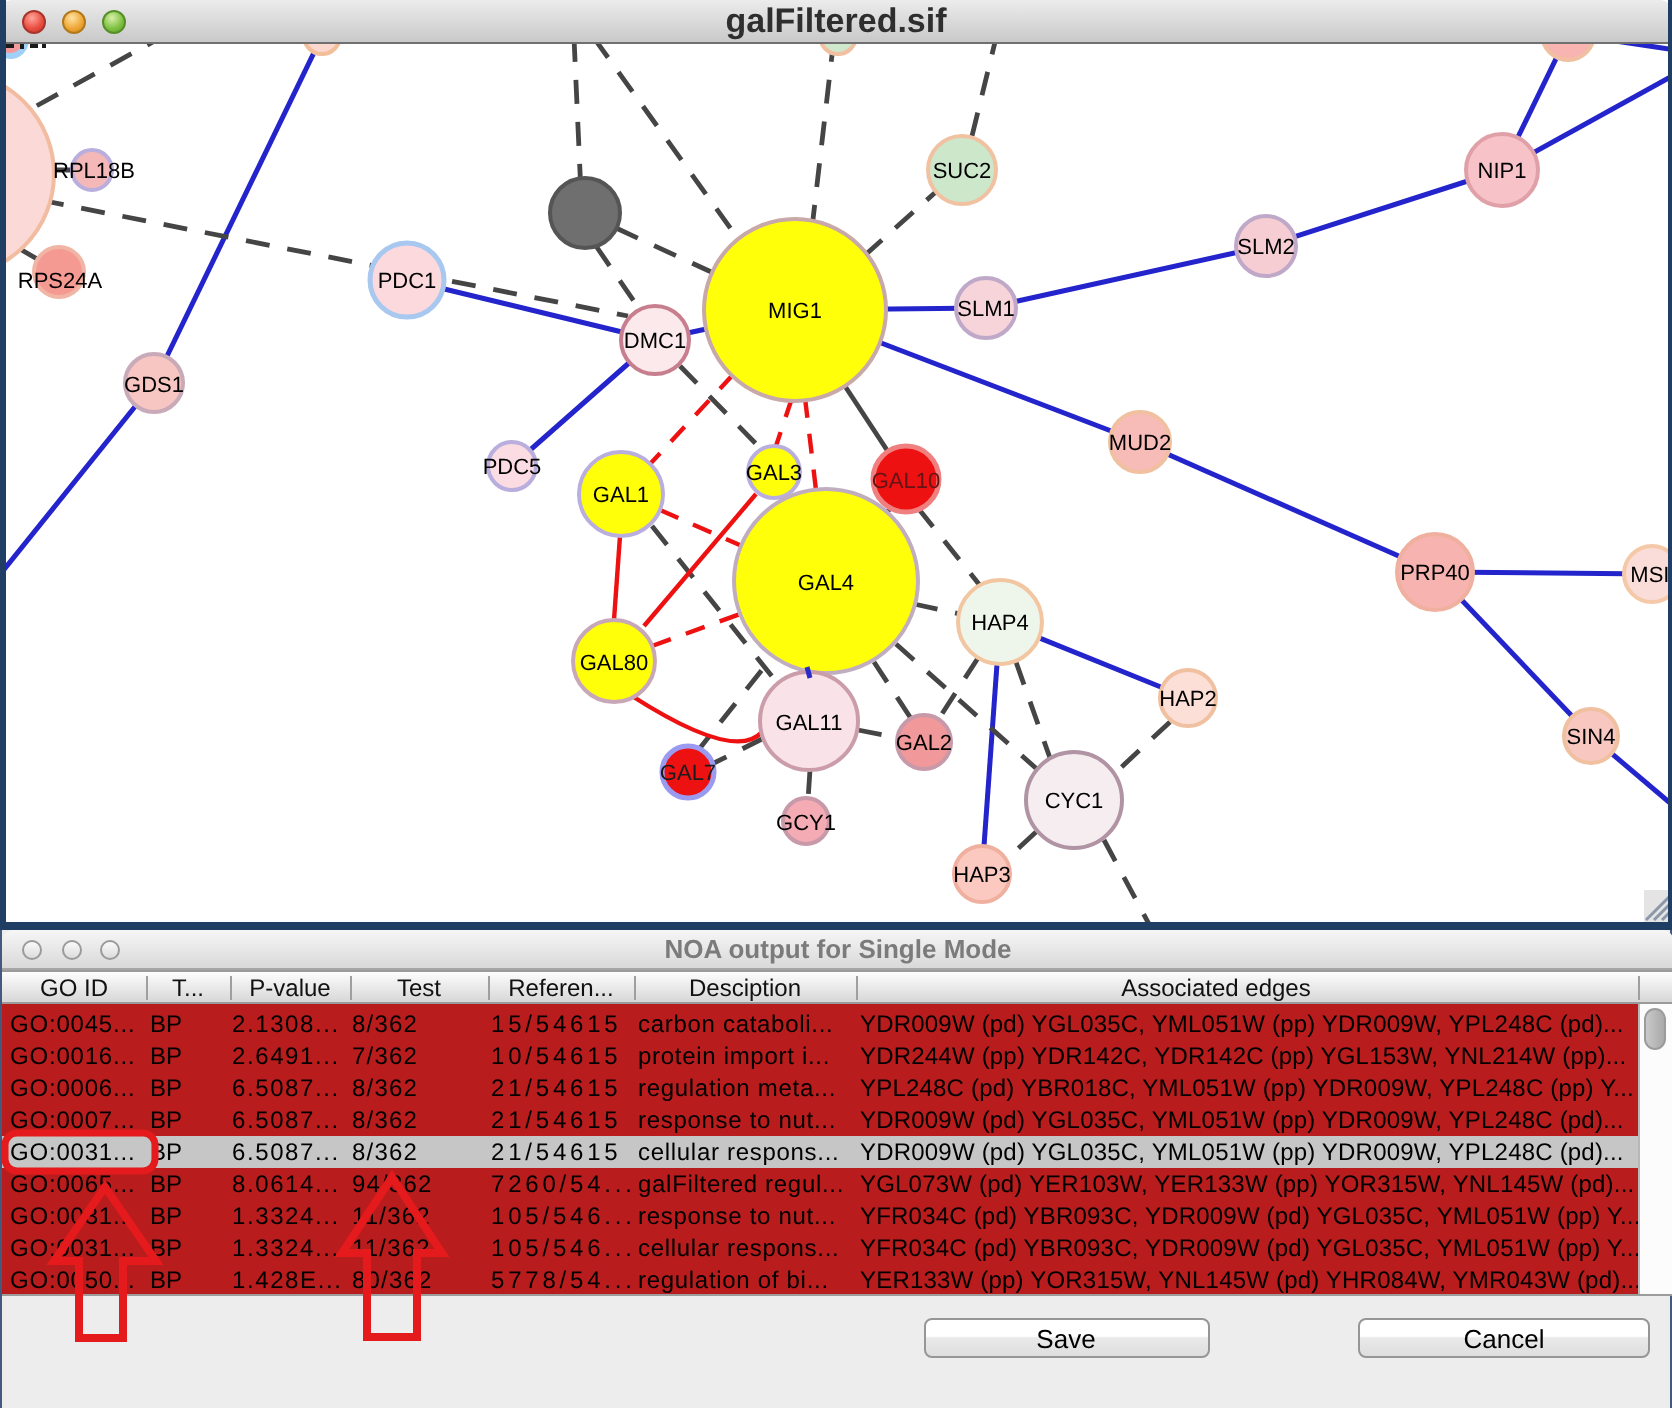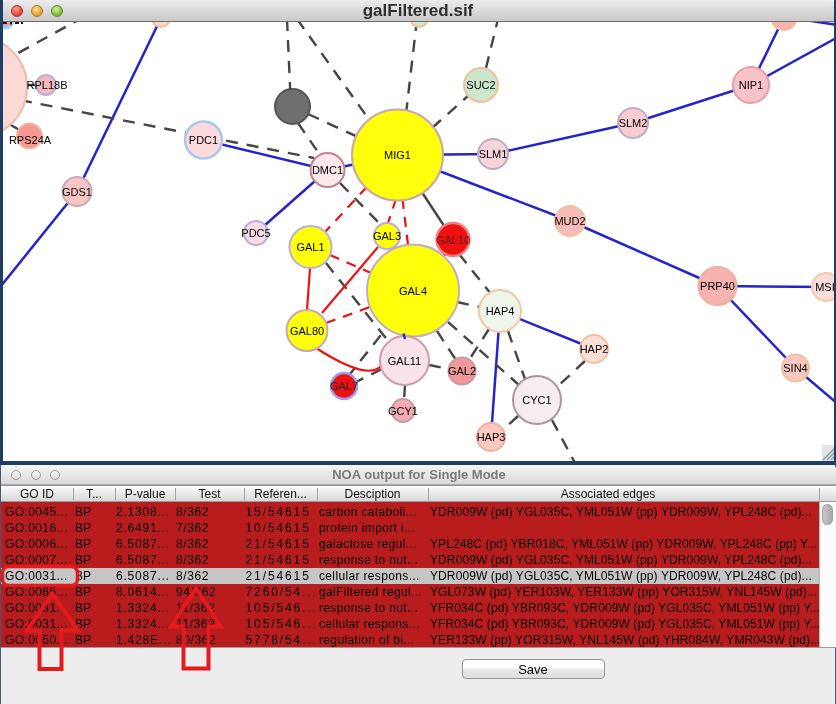--- a/index.html
+++ b/index.html
@@ -250,28 +250,29 @@
         <span style="left:318px;">carbon cataboli...</span>
         <span style="left:429px;">YDR009W (pd) YGL035C, YML051W (pp) YDR009W, YPL248C (pd)...</span>
       </div>
       <div class="row" style="top:17.6px;">
         <span style="left:4px;">GO:0016...</span>
         <span style="left:74px;">BP</span>
         <span style="left:115px;">2.6491...</span>
         <span style="left:175px;">7/362</span>
         <span style="left:244.5px;">10/54615</span>
         <span style="left:318px;">protein import i...</span>
+        <span style="left:429px;">YDR244W (pp) YDR142C, YDR142C (pp) YGL153W, YNL214W (pp)...</span>
       </div>
       <div class="row" style="top:33.6px;">
         <span style="left:4px;">GO:0006...</span>
         <span style="left:74px;">BP</span>
         <span style="left:115px;">6.5087...</span>
         <span style="left:175px;">8/362</span>
         <span style="left:244.5px;">21/54615</span>
-        <span style="left:318px;">galactose regul...</span>
+        <span style="left:318px;">regulation meta...</span>
         <span style="left:429px;">YPL248C (pd) YBR018C, YML051W (pp) YDR009W, YPL248C (pp) Y...</span>
       </div>
       <div class="row" style="top:49.7px;">
         <span style="left:4px;">GO:0007...</span>
         <span style="left:74px;">BP</span>
         <span style="left:115px;">6.5087...</span>
         <span style="left:175px;">8/362</span>
         <span style="left:244.5px;">21/54615</span>
         <span style="left:318px;">response to nut...</span>
         <span style="left:429px;">YDR009W (pd) YGL035C, YML051W (pp) YDR009W, YPL248C (pd)...</span>
@@ -319,19 +320,20 @@
         <span style="left:175px;">80/362</span>
         <span style="left:244.5px;">5778/54...</span>
         <span style="left:318px;">regulation of bi...</span>
         <span style="left:429px;">YER133W (pp) YOR315W, YNL145W (pd) YHR084W, YMR043W (pd)...</span>
       </div>
     </div>
   <div id="scrollstrip"></div>
   <div style="position:absolute;left:821px;top:39px;width:11px;height:21px;border-radius:5.5px;background:linear-gradient(90deg,#c9c9c9,#a9a9a9);border:1px solid #9b9b9b;box-sizing:border-box;"></div>
   <div id="tabBorder"></div>
   <div class="btn" style="left:460.5px;top:193.5px;width:143px;">Save</div>
+  <div class="btn" style="left:678px;top:193.5px;width:146px;">Cancel</div>
 </div>
 
 <svg id="anno" viewBox="0 0 836 704">
   <rect x="2.5" y="566.5" width="75" height="19" rx="6" fill="none" stroke="#e41a1c" stroke-width="3.5"></rect>
   <path d="M39.5,669 L39.5,630.5 L27,630.5 L52.5,593.5 L78,630.5 L61.5,630.5 L61.5,669 Z" fill="none" stroke="#e41a1c" stroke-width="4"></path>
   <path d="M183.5,668.5 L183.5,626.5 L171,626.5 L196,588.5 L221,626.5 L208.5,626.5 L208.5,668.5 Z" fill="none" stroke="#e41a1c" stroke-width="4"></path>
 </svg>
 
 </body></html>

